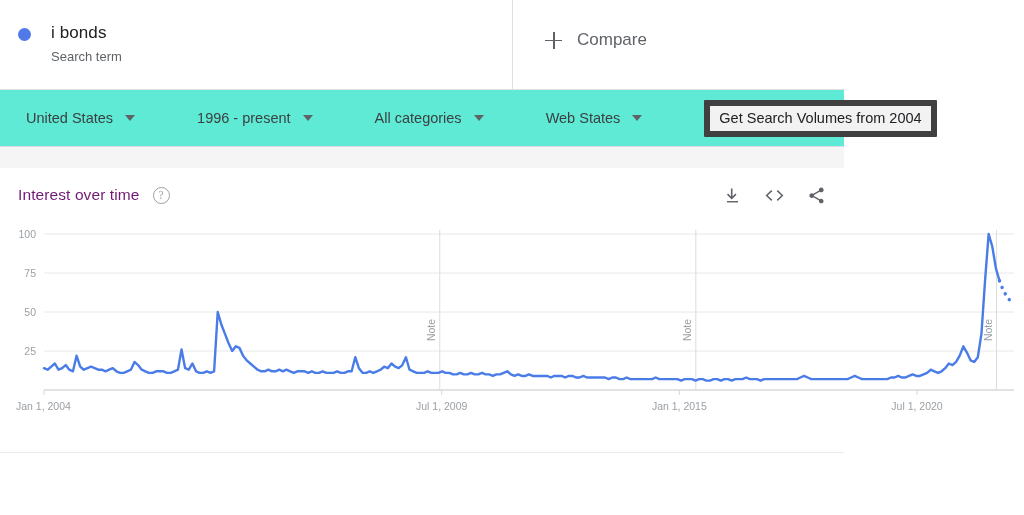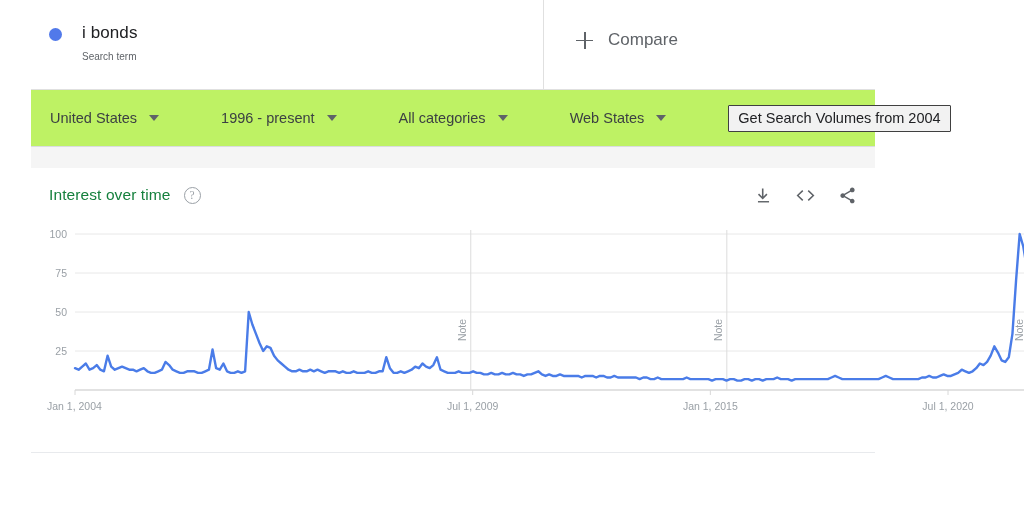--- a/index.html
+++ b/index.html
@@ -5,21 +5,21 @@
   * { box-sizing: border-box; }
   html, body {
     margin: 0; padding: 0;
     width: 1024px; height: 515px;
     background: #ffffff;
     font-family: "Liberation Sans", sans-serif;
     -webkit-font-smoothing: antialiased;
     overflow: hidden;
   }
 
-  .page { position: relative; width: 844px; height: 515px; background:#fff;margin-left:31px; }
+  .page { position: relative; width: 844px; height: 515px; background:#fff; }
 
   
   .term-bar {
     display: flex;
     height: 90px;
     border-bottom: 1px solid #e0e0e0;
   }
   .term-cell {
     width: 513px;
     display: flex;
@@ -31,21 +31,21 @@
     width: 13px; height: 13px; border-radius: 50%;
     background: #5179ea;
     margin-top: 6px; margin-right: 20px;
     flex: none;
   }
   .term-text { display:flex; flex-direction:column; }
   .term-title {
     font-size: 17px; color: #202124; line-height: 22px; letter-spacing: .1px;
   }
   .term-sub {
-    font-size: 10px; color: #5f6368; margin-top: 4px; line-height: 18px;
+    font-size: 13px; color: #5f6368; margin-top: 4px; line-height: 18px;
   }
   .compare-cell {
     flex: 1;
     display: flex;
     align-items: flex-start;
     padding: 30px 0 0 32px;
   }
   .compare-btn {
     display: flex; align-items: center; gap: 15px;
     color: #5f6368; font-size: 17px; cursor: pointer; background:none;
@@ -58,42 +58,42 @@
     content:""; position:absolute; background:#5f6368;
   }
   .plus-icon:before { left:0; top:8px; width:17px; height:1.6px; }
   .plus-icon:after { top:0; left:8px; height:17px; width:1.6px; }
 
   
   .filter-bar {
     height: 57px;
     display: flex;
     align-items: center;
-    padding-left: 19px;
+    padding-left: 26px;
     border-bottom: 1px solid #dadce0;
-    background: #bef264;
+    background: #5eead4;
   }
   .filter {
     display: flex; align-items: center; gap: 12px;
     font-size: 14.5px; color: #3c4043;
     cursor: pointer; margin-right: 62px;
     white-space: nowrap;
   }
   .caret {
     width: 0; height: 0;
     border-left: 5px solid transparent;
     border-right: 5px solid transparent;
     border-top: 6px solid #5f6368;
     flex: none;
   }
   .volumes-btn {
     font-size: 14.5px;
     color: #202124;
     background: #f2f2f2;
-    border: 1px solid #404040;
+    border: 6px solid #404040;
     border-radius: 1px;
     padding: 4px 9px 5px;
     font-family: inherit;
     cursor: pointer;
     white-space: nowrap;
   }
 
   
   .gray-gap { height: 21px; background: #f5f5f5; }
 
@@ -104,21 +104,21 @@
     padding: 0;
     position: relative;
   }
   .card-head {
     height: 54px;
     display: flex;
     align-items: center;
     padding: 0 18px;
   }
   .card-title {
-    font-size: 15.5px; color: #15803d; letter-spacing: .1px;
+    font-size: 15.5px; color: #701a75; letter-spacing: .1px;
   }
   .help-icon {
     width: 17px; height: 17px; border-radius: 50%;
     border: 1.3px solid #9aa0a6;
     color: #9aa0a6; font-size: 11.5px; line-height: 14px;
     text-align: center; margin-left: 13px; cursor: pointer;
     font-family: "Liberation Serif", serif;
   }
   .card-actions {
     margin-left: auto; display: flex; align-items: center; gap: 22px;

